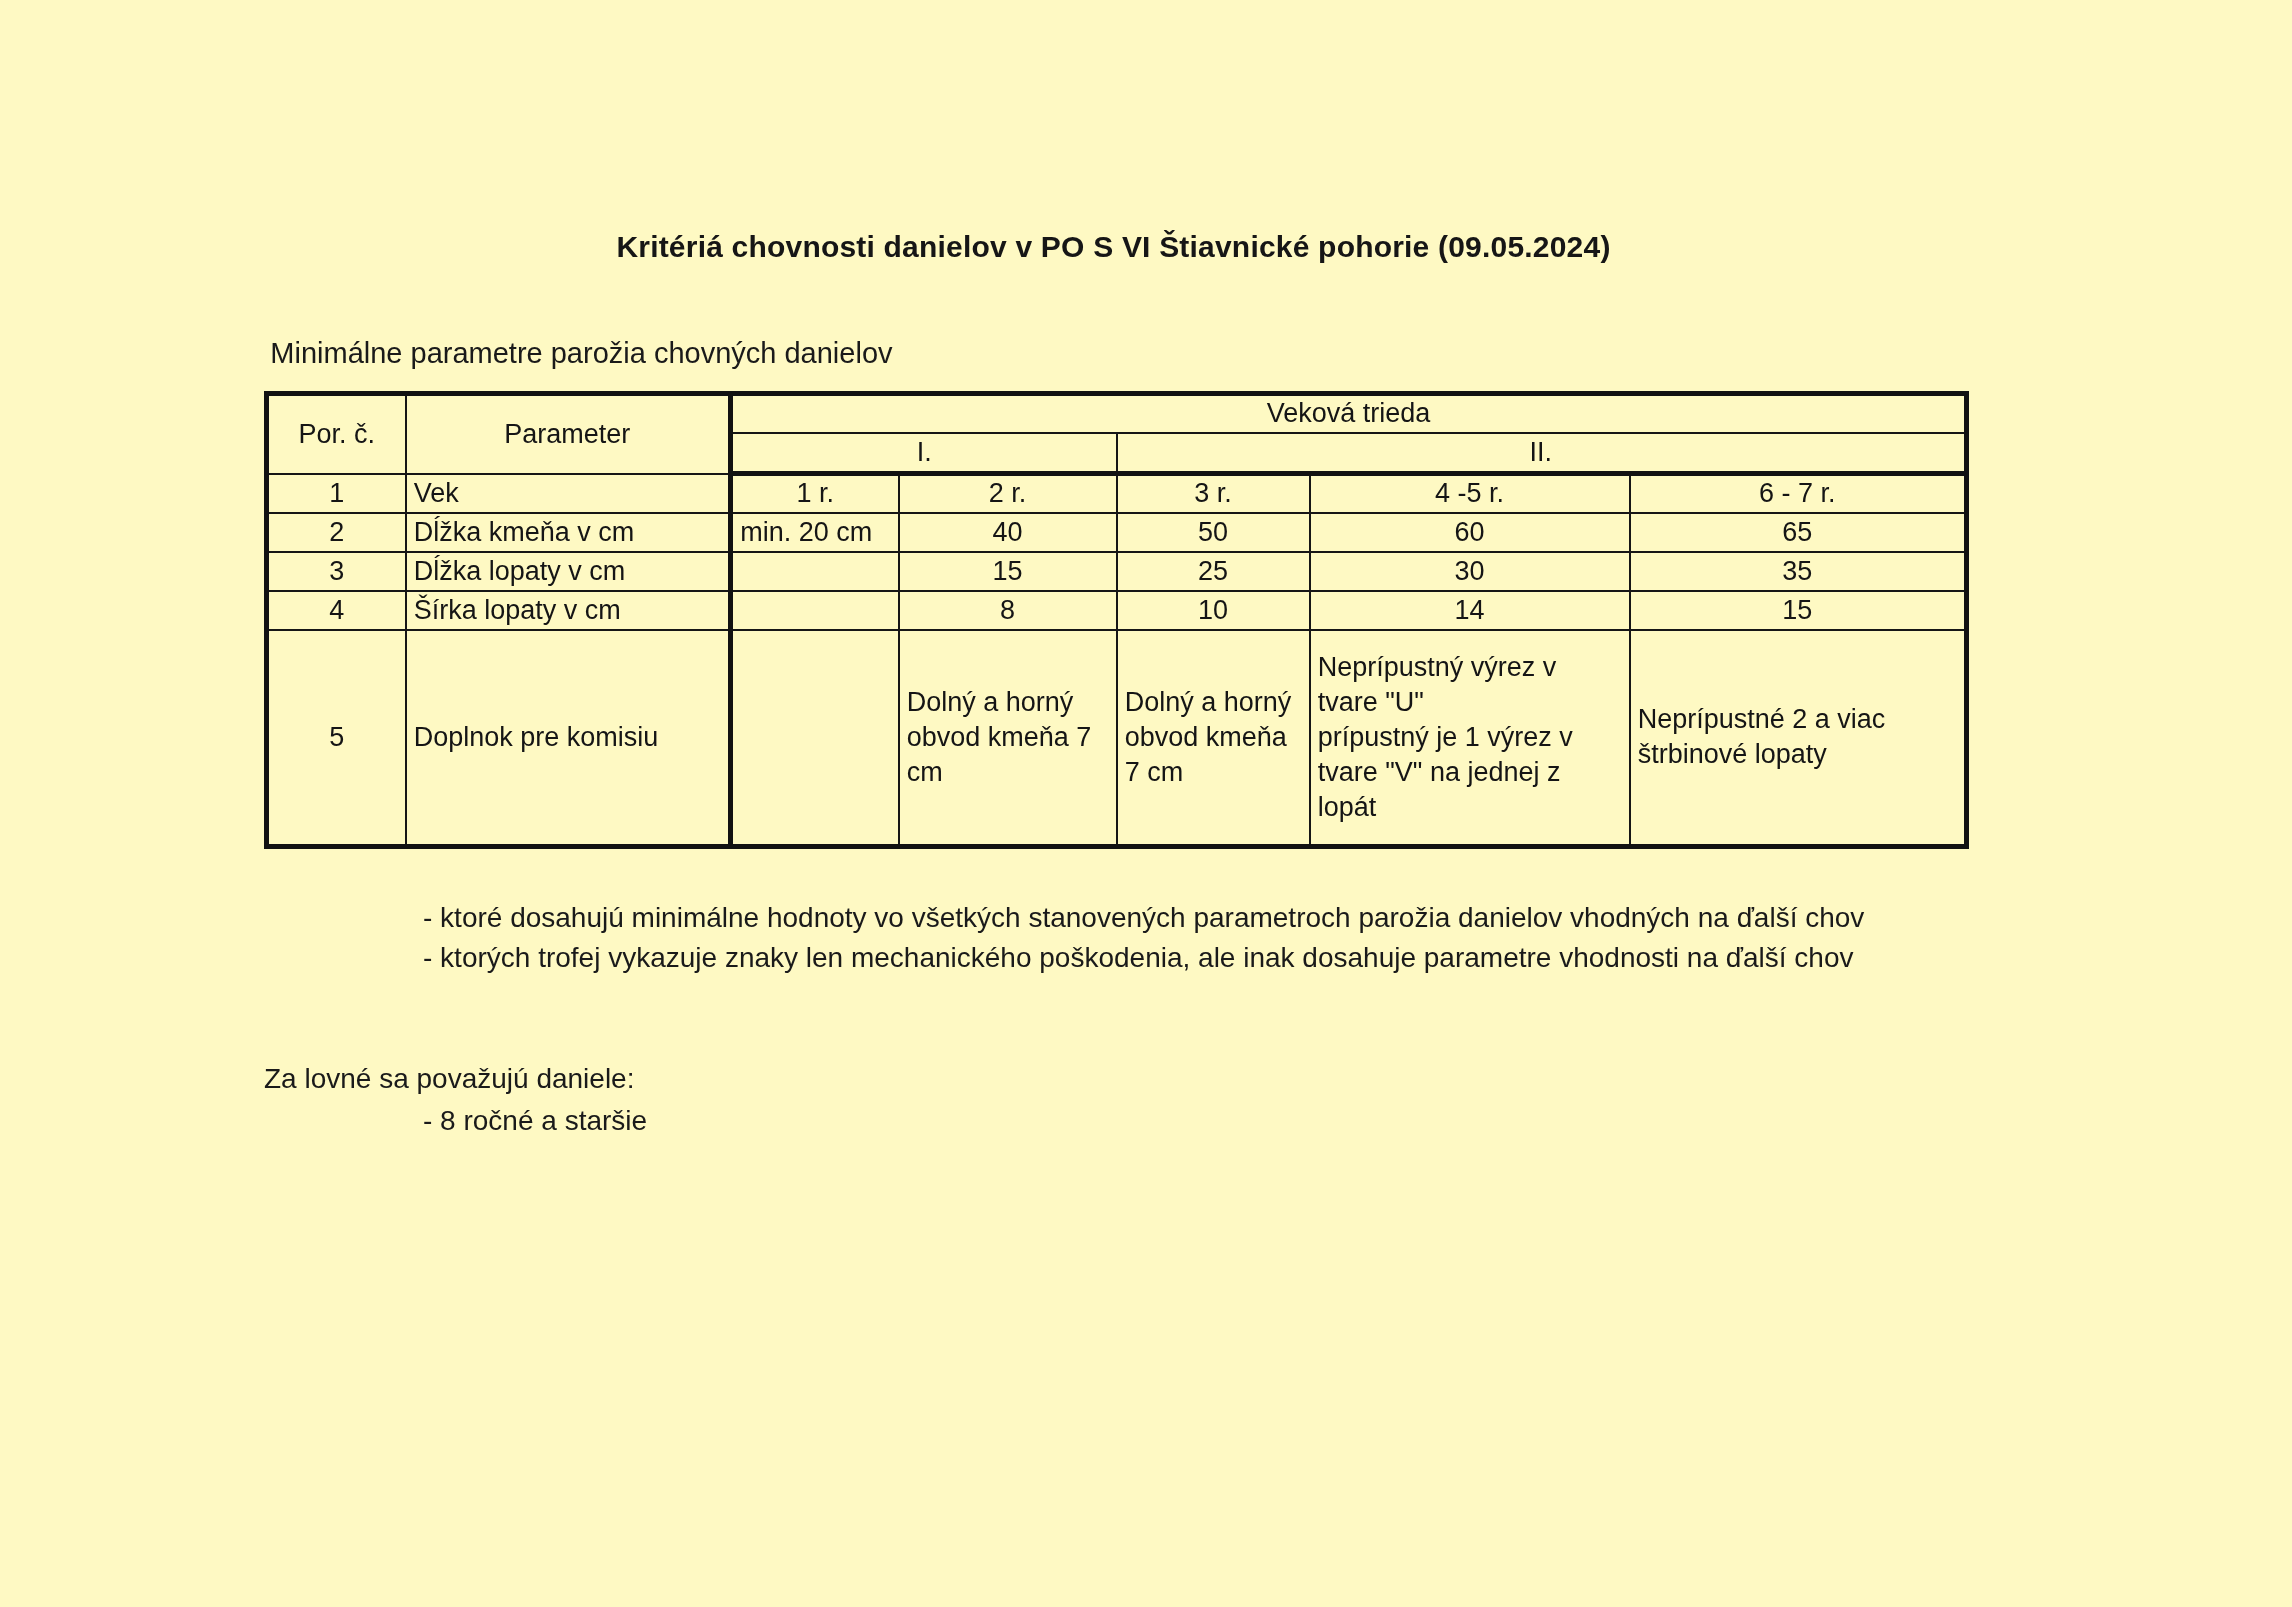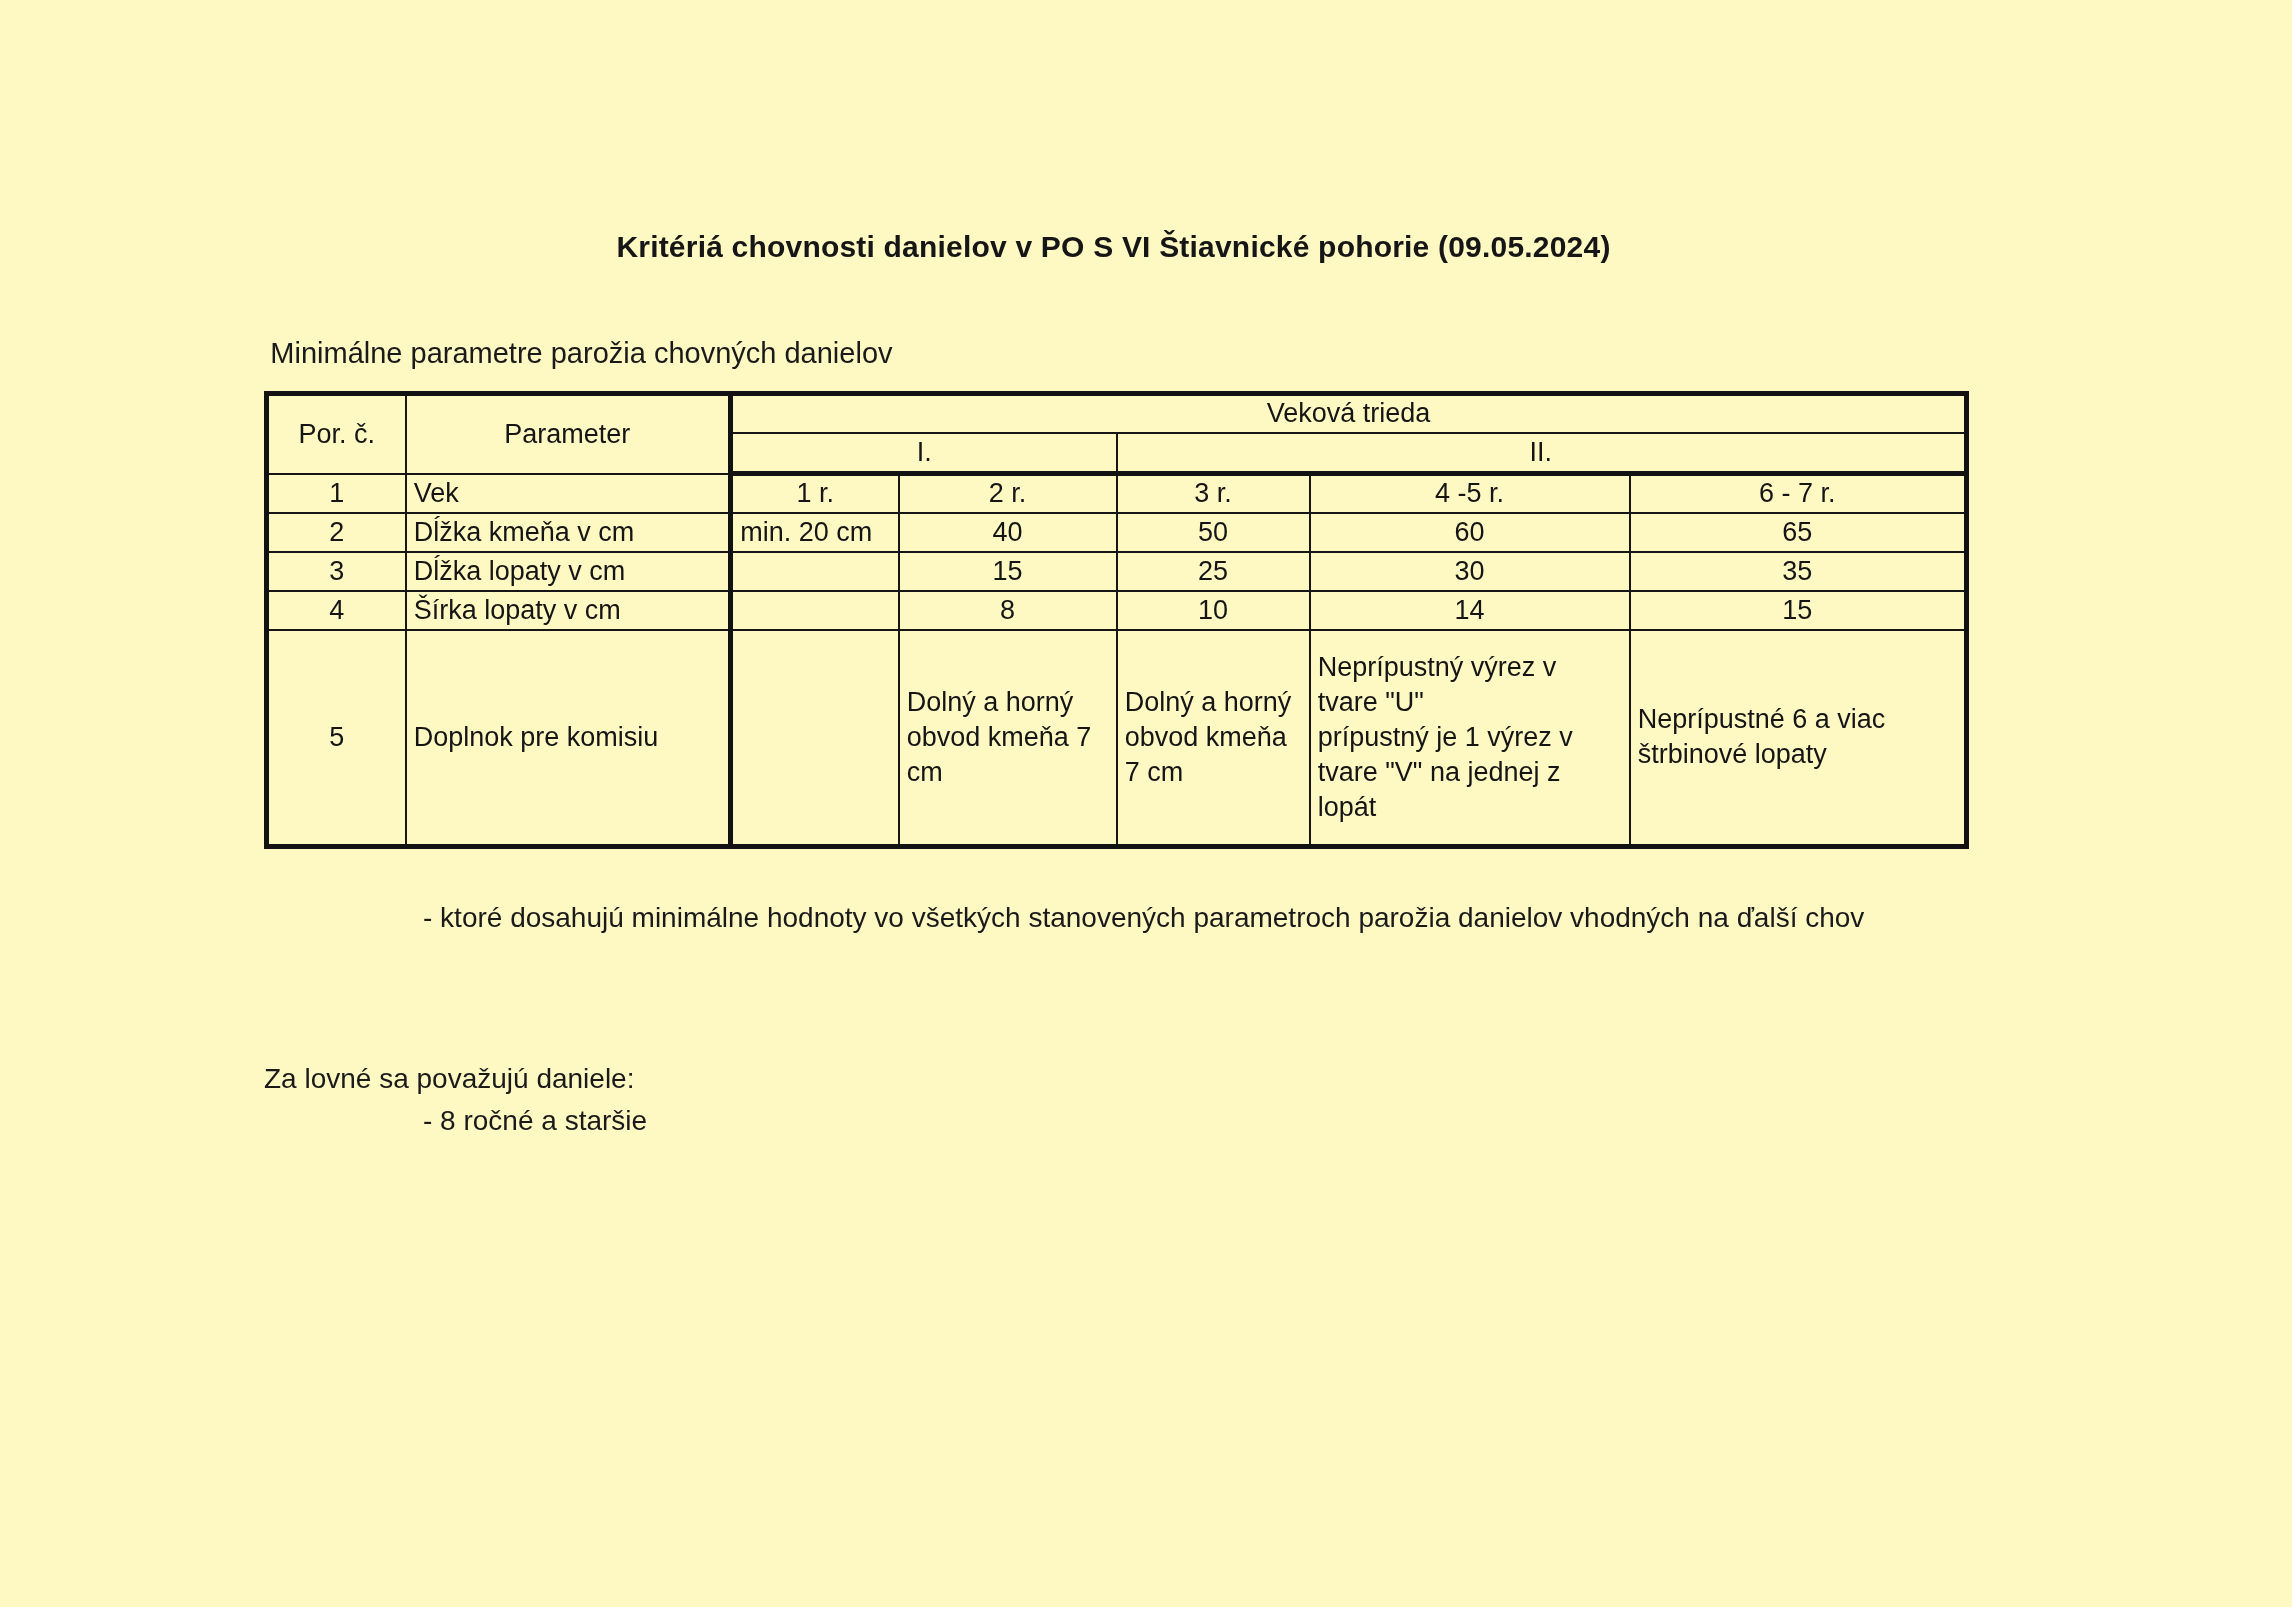--- a/index.html
+++ b/index.html
@@ -154,27 +154,28 @@
           <td class="num">15</td>
         </tr>
         <tr class="r-big">
           <td class="num">5</td>
           <td class="left thickR">Doplnok pre komisiu</td>
           <td class="left"></td>
           <td class="wrap">Dolný a horný obvod kmeňa 7 cm</td>
           <td class="wrap">Dolný a horný obvod kmeňa 7 cm</td>
           <td class="wrap topish">Neprípustný výrez v tvare "U"
 prípustný je 1 výrez v tvare "V" na jednej z lopát</td>
-          <td class="wrap">Neprípustné 6 a viac štrbinové lopaty</td>
+          <td class="wrap">Neprípustné 2 a viac štrbinové lopaty</td>
         </tr>
       </tbody>
     </table>
 
     <div class="note-block nb1" style="top:898px">
       <div class="note-item">- ktoré dosahujú minimálne hodnoty vo všetkých stanovených parametroch parožia danielov vhodných na ďalší chov</div>
+      <div class="note-item">- ktorých trofej vykazuje znaky len mechanického poškodenia, ale inak dosahuje parametre vhodnosti na ďalší chov</div>
     </div>
 
     <div class="note-block nb2" style="top:1058px">
       <div class="note-heading">Za lovné sa považujú daniele:</div>
       <div class="note-item">- 8 ročné a staršie</div>
     </div>
 
   </div>
 </div>
 

